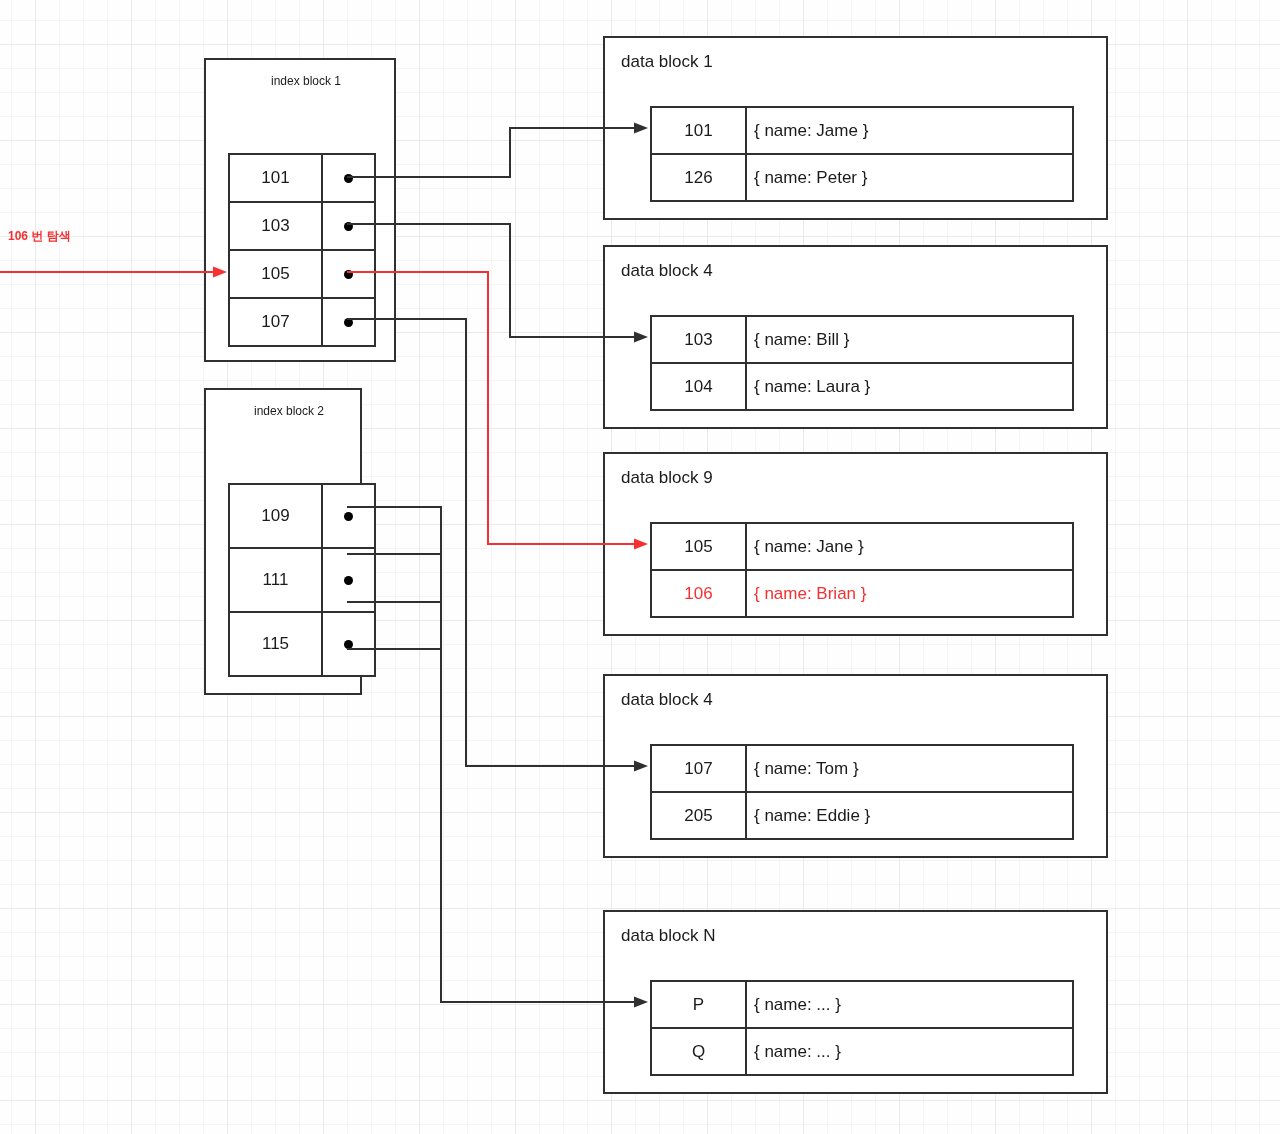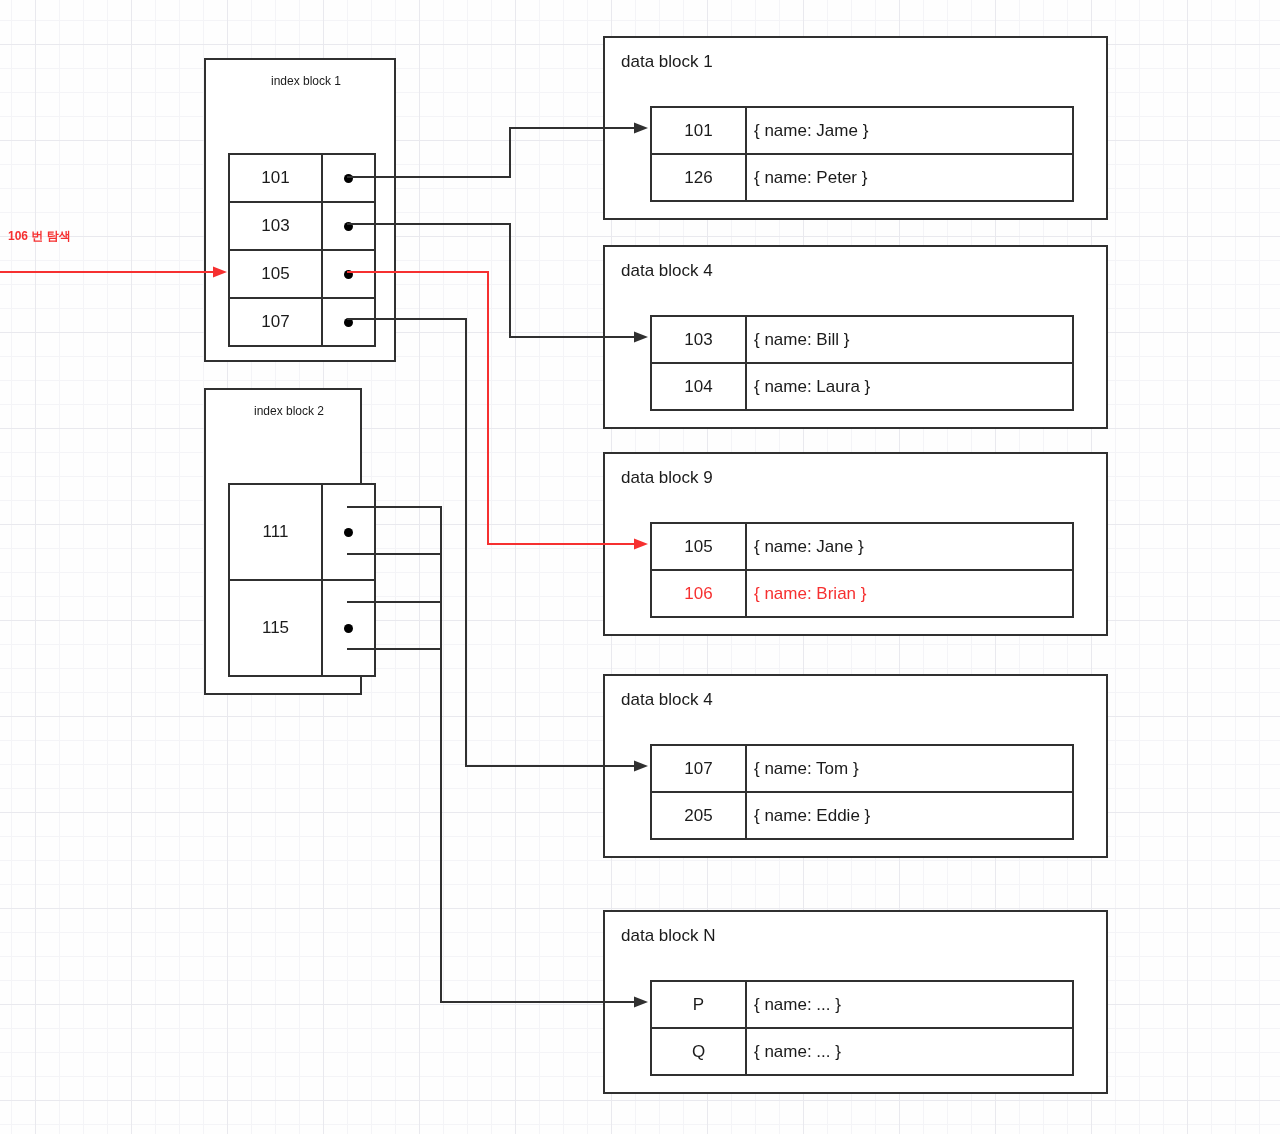--- a/index.html
+++ b/index.html
@@ -96,20 +96,26 @@
             <span class="dot"></span>
           </div>
       </div>
     </div>
   </div>
 
   <div class="index-block ib2">
     <div class="ib-title">index block 2</div>
     <div class="ib-table">
       <div class="ib-row">
+        <div class="ib-key">109</div>
+        <div class="ib-dotcell">
+            <span class="dot"></span>
+          </div>
+      </div>
+      <div class="ib-row">
         <div class="ib-key">111</div>
         <div class="ib-dotcell">
             <span class="dot"></span>
           </div>
       </div>
       <div class="ib-row">
         <div class="ib-key">115</div>
         <div class="ib-dotcell">
             <span class="dot"></span>
           </div>

